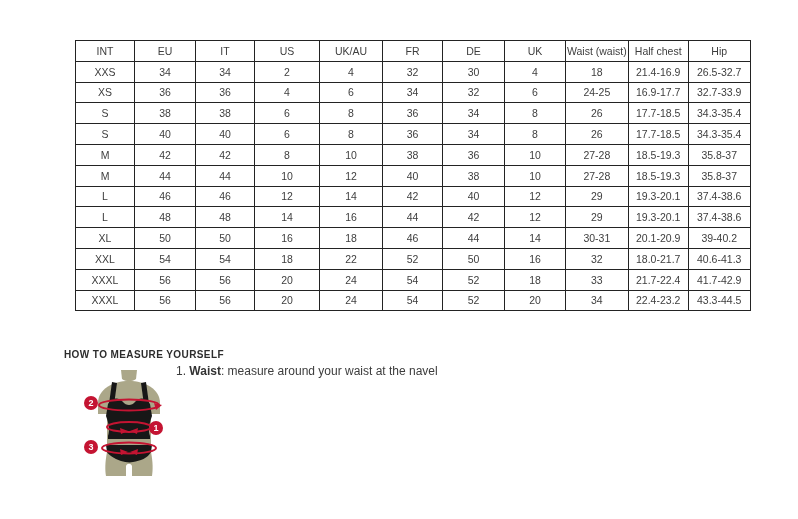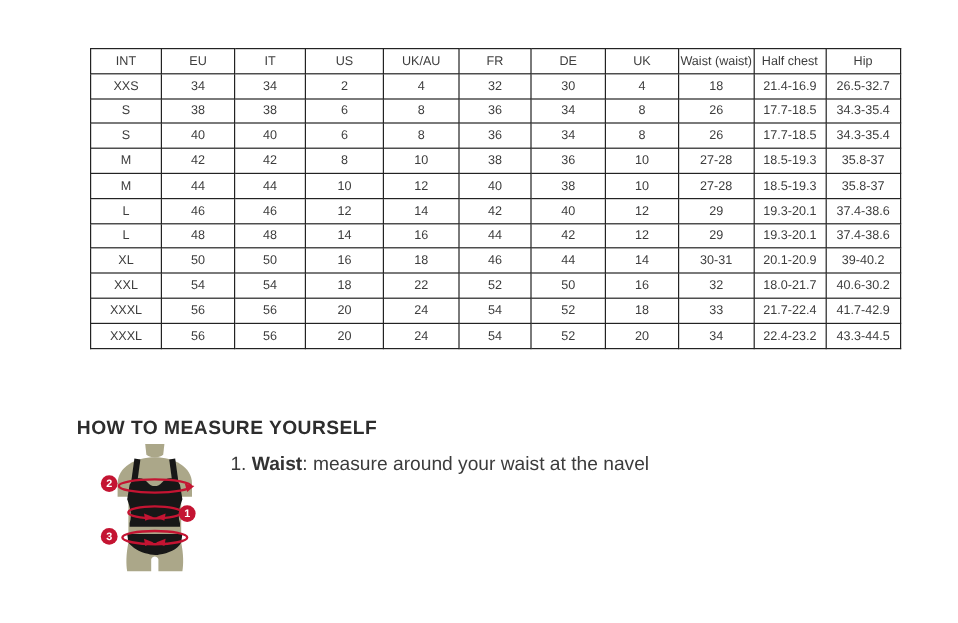--- a/index.html
+++ b/index.html
@@ -24,34 +24,34 @@
     font-size: 10.5px;
     font-weight: 400;
     color: #3d3d3d;
     height: 20.8px;
     padding: 0 1px;
     white-space: nowrap;
     overflow: hidden;
   }
   .measure-heading {
     position: absolute; left: 64px; top: 349px;
-    font-size: 16px;
+    font-size: 10px;
     font-weight: 700;
     letter-spacing: 0.4px;
     color: #2d2d2d;
   }
   .diagram {
     position: absolute; left: 76px; top: 370px;
     width: 112px; height: 108px;
   }
   .instructions {
     position: absolute; left: 176px; top: 366px;
-    margin: 16px; padding: 0;
+    margin: 0; padding: 0;
     list-style: none;
-    font-size: 16px;
+    font-size: 12px;
     color: #3c3c3c;
   }
   .instructions li { margin-bottom: 7px; line-height: 11.5px; }
   .instructions b { font-weight: 700; color: #333333; }
   .badge-num {
     font-size: 9px;
     font-weight: 700;
     font-family: "Liberation Sans", sans-serif;
   }
 </style>
@@ -97,20 +97,33 @@
           <td>2</td>
           <td>4</td>
           <td>32</td>
           <td>30</td>
           <td>4</td>
           <td>18</td>
           <td>21.4-16.9</td>
           <td>26.5-32.7</td>
         </tr>
         <tr>
+          <td>XS</td>
+          <td>36</td>
+          <td>36</td>
+          <td>4</td>
+          <td>6</td>
+          <td>34</td>
+          <td>32</td>
+          <td>6</td>
+          <td>24-25</td>
+          <td>16.9-17.7</td>
+          <td>32.7-33.9</td>
+        </tr>
+        <tr>
           <td>S</td>
           <td>38</td>
           <td>38</td>
           <td>6</td>
           <td>8</td>
           <td>36</td>
           <td>34</td>
           <td>8</td>
           <td>26</td>
           <td>17.7-18.5</td>
@@ -198,21 +211,21 @@
           <td>XXL</td>
           <td>54</td>
           <td>54</td>
           <td>18</td>
           <td>22</td>
           <td>52</td>
           <td>50</td>
           <td>16</td>
           <td>32</td>
           <td>18.0-21.7</td>
-          <td>40.6-30.2</td>
+          <td>40.6-41.3</td>
         </tr>
         <tr>
           <td>XXXL</td>
           <td>56</td>
           <td>56</td>
           <td>20</td>
           <td>24</td>
           <td>54</td>
           <td>52</td>
           <td>18</td>

